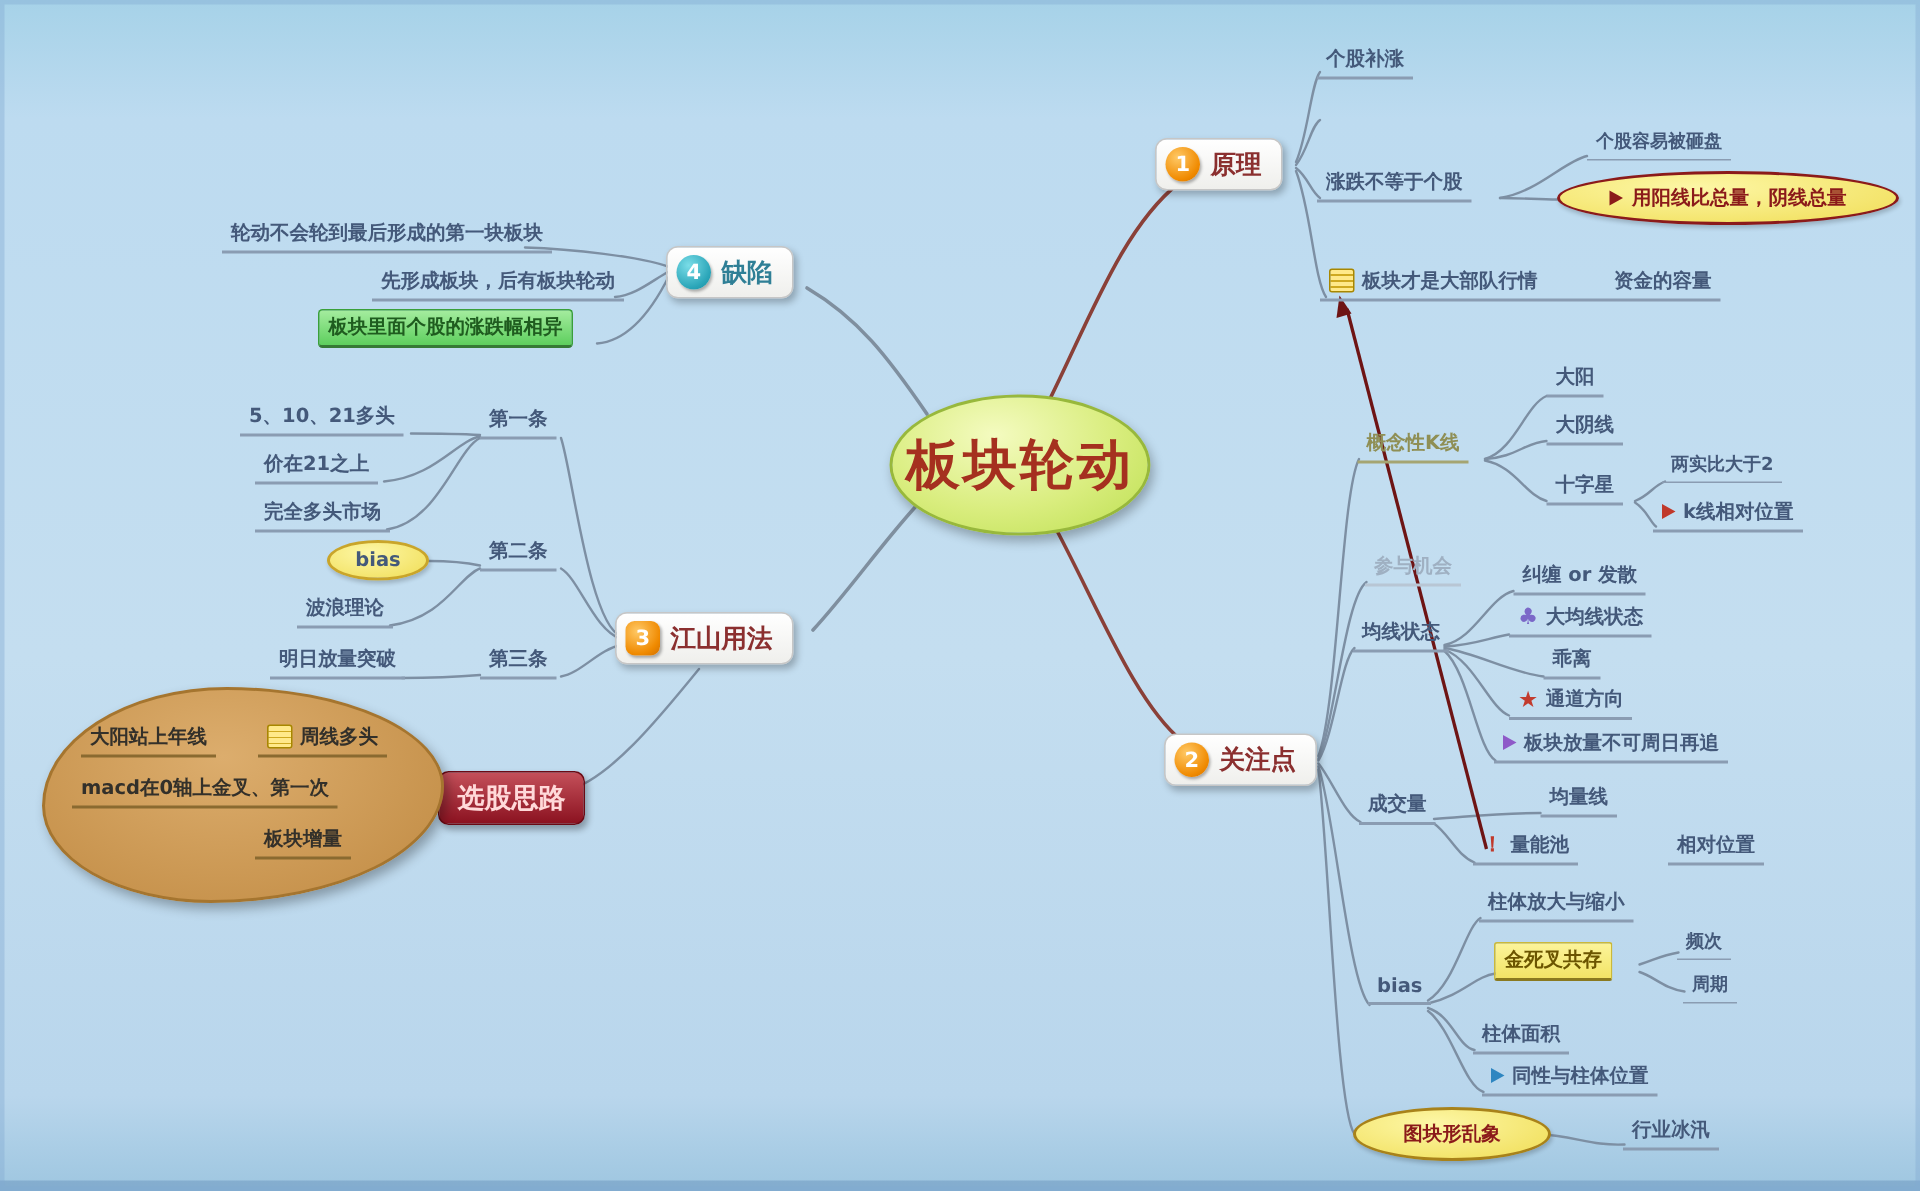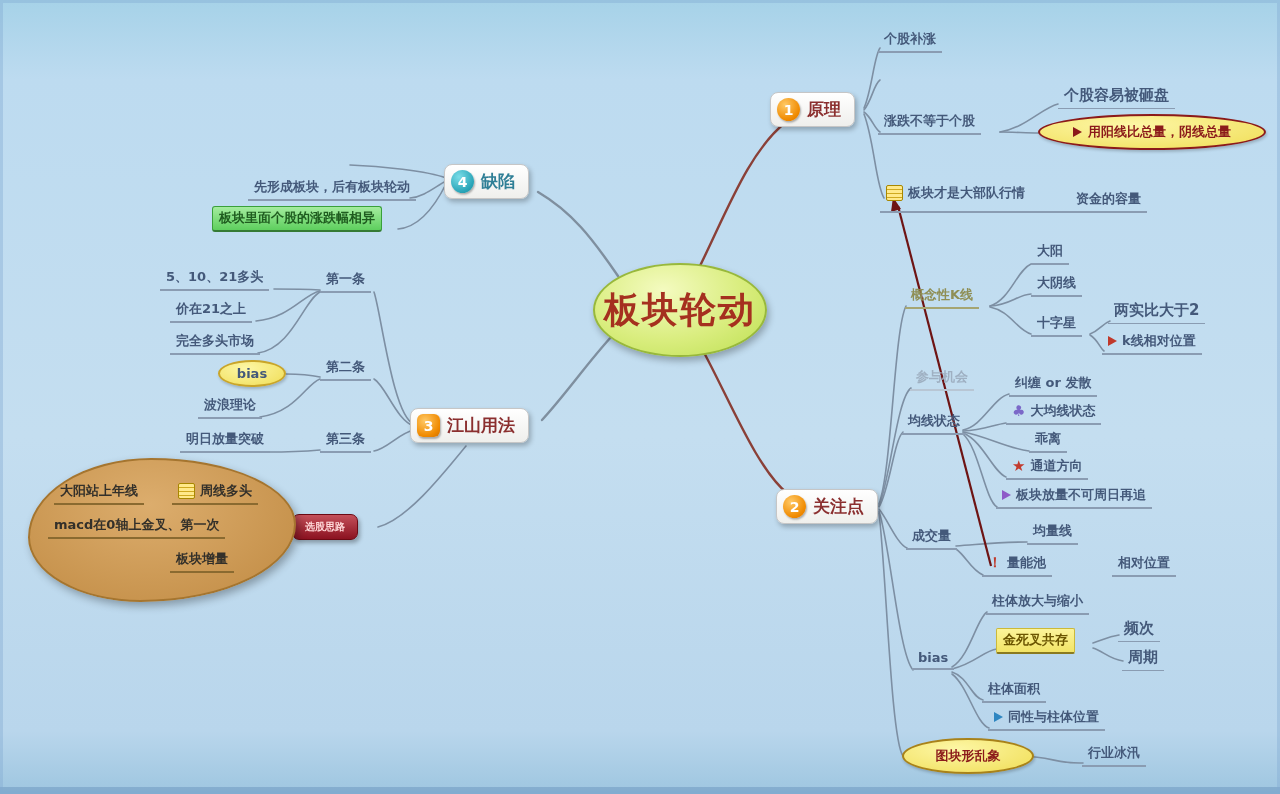--- a/index.html
+++ b/index.html
@@ -27,39 +27,39 @@
     background:radial-gradient(circle at 35% 30%,#ffc966,#f08a00 68%,#d06f00);
     color:#fff;font-weight:bold;font-size:14px;display:flex;align-items:center;justify-content:center;
     box-shadow:1px 1.5px 2px rgba(0,0,0,.3);}
   .badge.square{border-radius:6px;}
   .badge.teal{background:radial-gradient(circle at 35% 30%,#7adde8,#2aa5b8 68%,#1d8a9c);}
 
   
   .t{position:absolute;white-space:nowrap;font-size:13px;font-weight:bold;color:#44597a;
     border-bottom:2px solid #8a9cb2;padding:2px 6px 3px;}
   .row{display:flex;align-items:center;gap:5px;}
-  .small{font-size:15px;border-bottom-width:1.5px;}
+  .small{font-size:12px;border-bottom-width:1.5px;}
   .ghost{color:#9fb0c2;border-bottom-color:#b8c6d4;}
   .olive{color:#8f8f55;border-bottom-color:#a5a572;}
-  .gap40{margin-left:46px;margin-top:12px;}
+  .gap40{margin-left:46px;}
 
   .green{background:linear-gradient(#a4ec9e,#5ecf5e);border:1px solid #3aa03a;border-bottom:2px solid #357a35;
     color:#1f5c1f;border-radius:3px;}
 
   .hl-yellow{background:linear-gradient(#fcf49a,#f2e466);border:1px solid #cbb93a;border-bottom:2px solid #8a7a20;
     color:#6b5500;border-radius:2px;}
 
   .yell{position:absolute;white-space:nowrap;display:flex;align-items:center;justify-content:center;gap:6px;
     background:radial-gradient(ellipse at 40% 28%,#fdf7a6,#f0dd55);
     border:2px solid #8b1a1a;border-radius:50%;padding:7px 14px;
     font-size:13px;font-weight:bold;color:#8b1a1a;box-shadow:1px 2px 3px rgba(0,0,0,.2);}
   .yell.bias{border-color:#c9a52a;color:#44597a;padding:4px 10px;}
   .yell.gold{border-color:#a8821a;}
 
-  .tag{position:absolute;white-space:nowrap;font-size:10px;font-weight:bold;color:#ffd9d9;
+  .tag{position:absolute;white-space:nowrap;font-size:18px;font-weight:bold;color:#ffd9d9;
     background:linear-gradient(#c4505a,#8b1220);border:1px solid #6b0a14;border-radius:7px;
     padding:5px 12px;box-shadow:2px 3px 4px rgba(0,0,0,.3);}
 
   .blob{position:absolute;left:28px;top:458px;width:264px;height:140px;
     background:radial-gradient(ellipse at 45% 32%,#dcad6d,#c08a42);
     border:2px solid #a5752f;border-radius:46% 54% 58% 42% / 55% 46% 54% 45%;
     box-shadow:3px 4px 8px rgba(0,0,0,.3);}
   .blob .t{color:#33302a;border-bottom-color:#8a6a30;}
 
   
@@ -259,17 +259,18 @@
       <span>大阳站上年线</span>
     </div>
     <div class="t row" style="left:142px;top:20px">
       <span class="note-icon"></span>
       <span>周线多头</span>
     </div>
     <div class="t" style="left:18px;top:54px">macd在0轴上金叉、第一次</div>
     <div class="t" style="left:140px;top:88px">板块增量</div>
   </div>
 
+  <div class="t" style="left:148px;top:144px">轮动不会轮到最后形成的第一块板块</div>
   <div class="t" style="left:248px;top:176px">先形成板块，后有板块轮动</div>
   <div class="t green" style="left:212px;top:206px">板块里面个股的涨跌幅相异</div>
 
   <div id="frame"></div>
 </div>
 
 </body></html>

